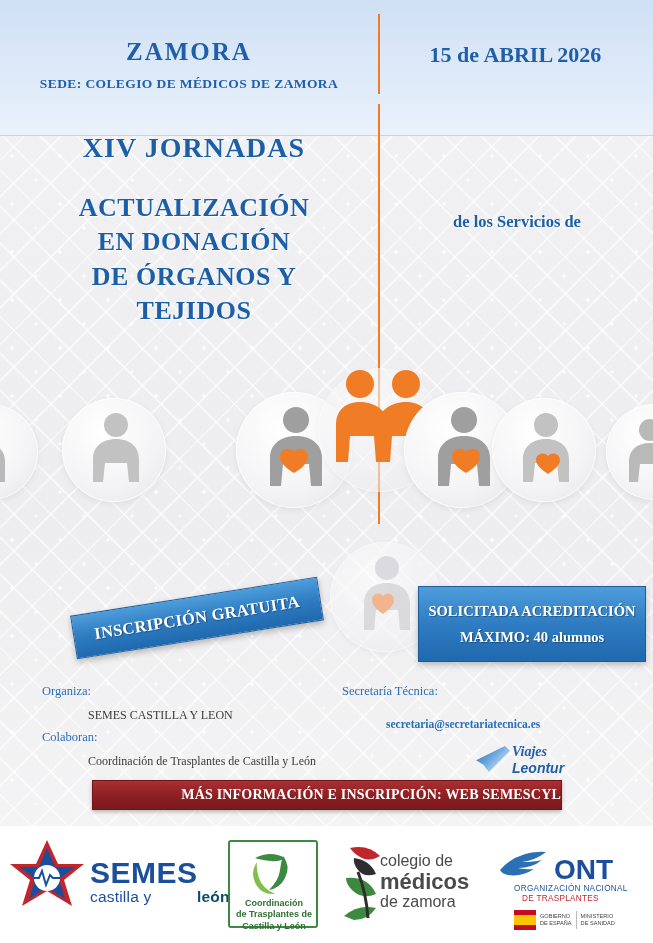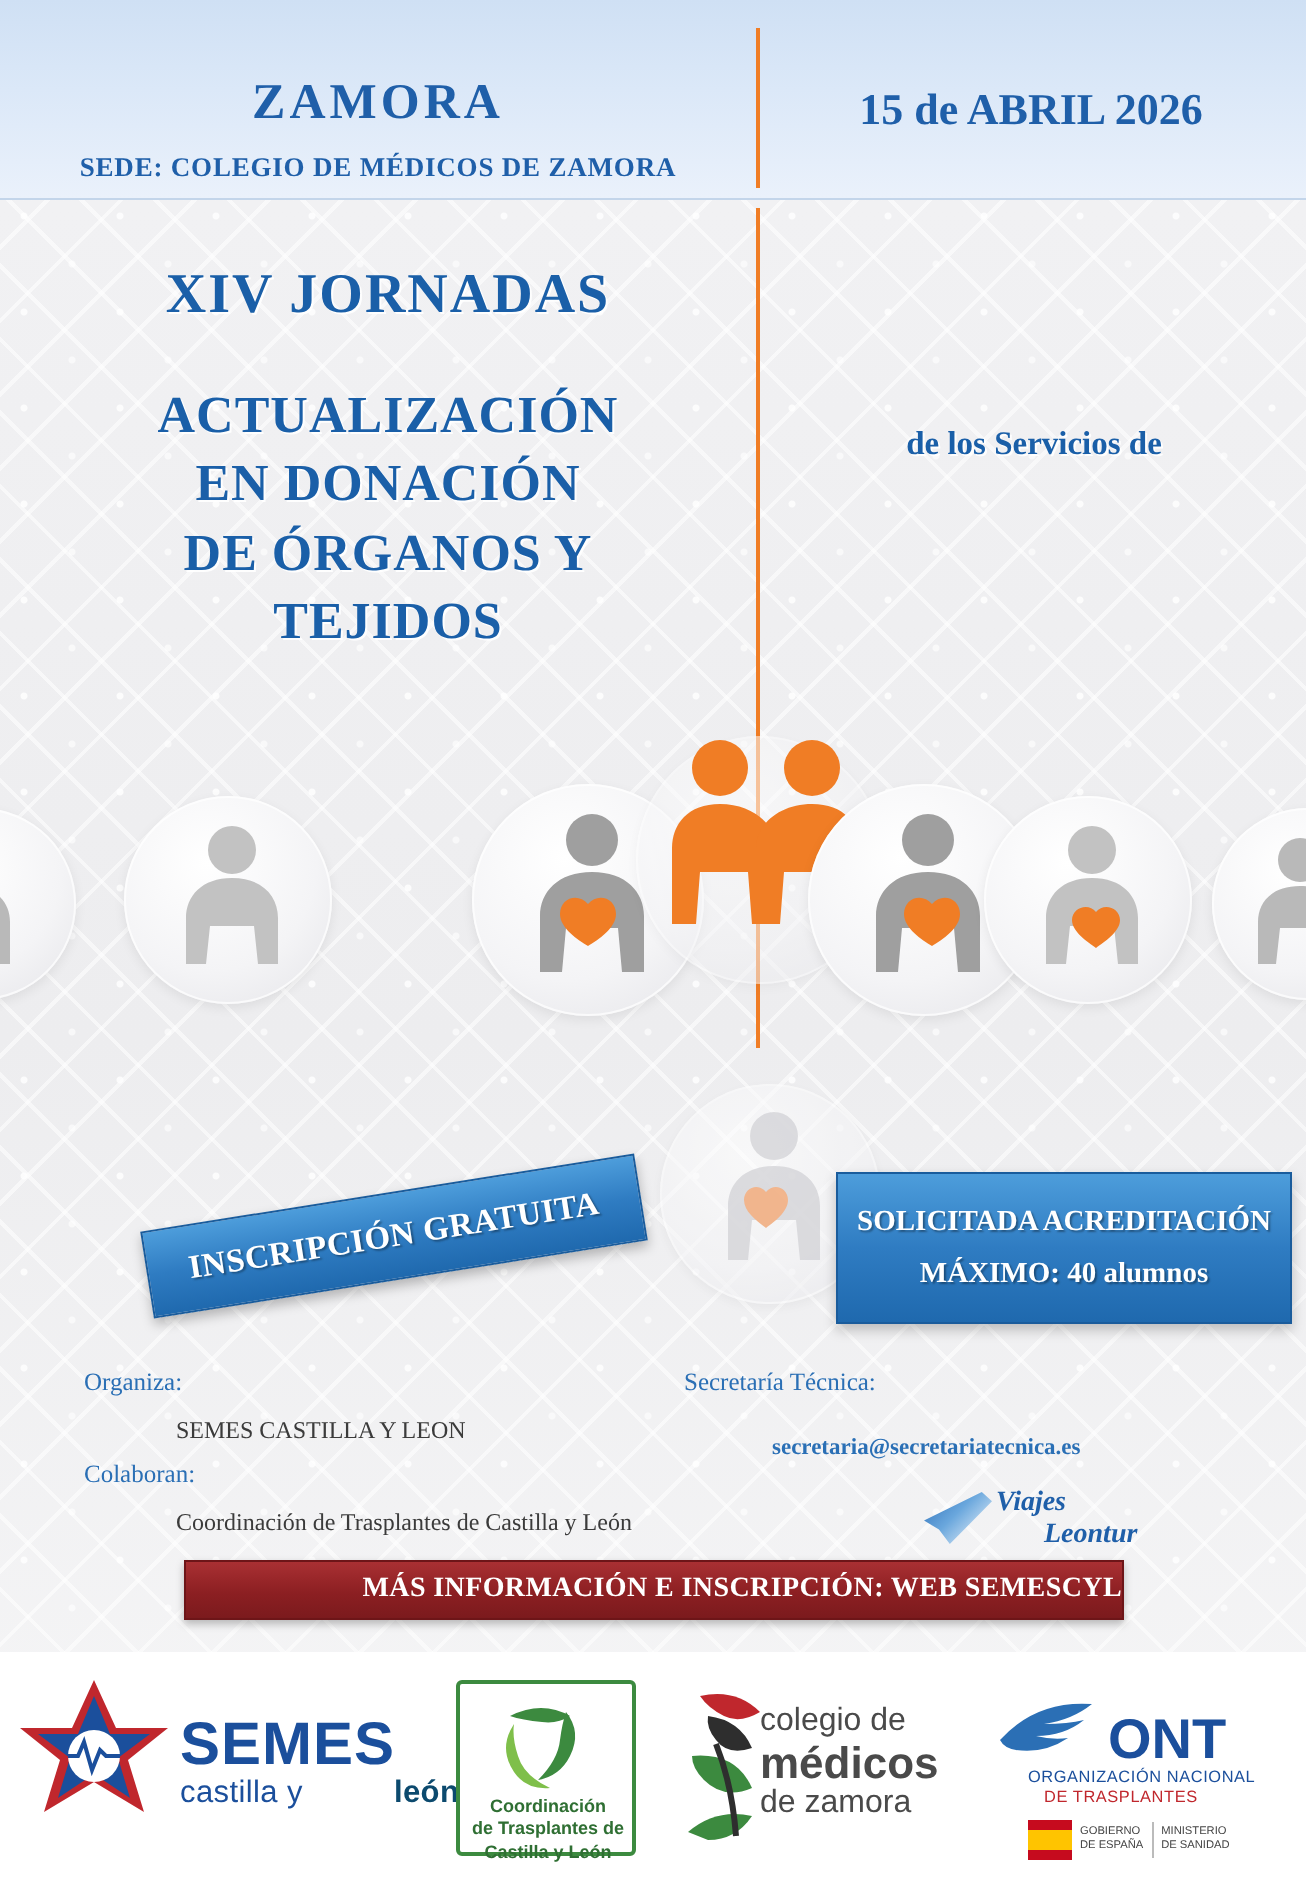--- a/index.html
+++ b/index.html
@@ -23,21 +23,21 @@
     position: absolute; inset: 0;
     background-image:
       radial-gradient(circle at 12px 12px, rgba(255,255,255,0.8) 1.5px, transparent 2px),
       radial-gradient(circle at 36px 36px, rgba(255,255,255,0.6) 1.5px, transparent 2px);
     background-size: 48px 48px, 48px 48px;
     pointer-events: none;
   }
 
   
   .header {
-    position: absolute; top: 0; left: 0; width: 653px; height: 100px;
+    position: absolute; top: 0; left: 0; width: 653px; height: 136px;
     background: linear-gradient(180deg, #cfe0f4 0%, #dbe8f8 45%, #eaf1fb 100%);
     border-bottom: 1px solid #c3d5ea;
   }
   .header .divider {
     position: absolute; left: 378px; top: 14px; width: 2px; height: 80px;
     background: #f07d25;
   }
   .city {
     position: absolute; top: 38px; left: 0; width: 378px; text-align: center;
     font-weight: bold; font-size: 25px; letter-spacing: 2px; color: #1f5fa9;
@@ -124,33 +124,33 @@
   .cr-val {
     position: absolute; font-family: "Liberation Serif", serif;
     font-size: 12px; color: #3b3b3b;
   }
   .cr-mail {
     position: absolute; font-family: "Liberation Serif", serif;
     font-size: 11.5px; color: #2a6fb5;
   }
 
   
-  .leontur { position: absolute; left: 462px; top: 742px; width: 120px; height: 36px; }
+  .leontur { position: absolute; left: 476px; top: 742px; width: 120px; height: 36px; }
   .leontur .swoosh {
     position: absolute; left: 0; top: 4px; width: 34px; height: 26px;
     background: linear-gradient(135deg, #2d6fb8 0%, #6aa7dd 45%, #ffffff 100%);
     clip-path: polygon(0% 55%, 85% 0%, 100% 18%, 38% 100%, 22% 72%);
   }
   .leontur .t1 {
     position: absolute; left: 36px; top: 2px; color: #1f5fa9;
     font-family: "Liberation Serif", serif; font-weight: bold; font-size: 14px; font-style: italic;
   }
   .leontur .t2 {
     position: absolute; left: 36px; top: 18px; color: #1f5fa9;
-    font-family: Liberation Serif, serif; font-weight: bold; font-size: 14px; font-style: italic; margin-left: 24px;
+    font-family: Liberation Sans, sans-serif; font-weight: bold; font-size: 14px; font-style: italic;
   }
 
   
   .infobar {
     position: absolute; left: 92px; top: 780px; width: 470px; height: 30px;
     background: linear-gradient(180deg, #a93033 0%, #8c1f22 55%, #7b1a1d 100%);
     border: 1px solid #6d1518;
     display: flex; align-items: center; justify-content: flex-end;
     box-shadow: 0 2px 4px rgba(0,0,0,0.25);
   }

